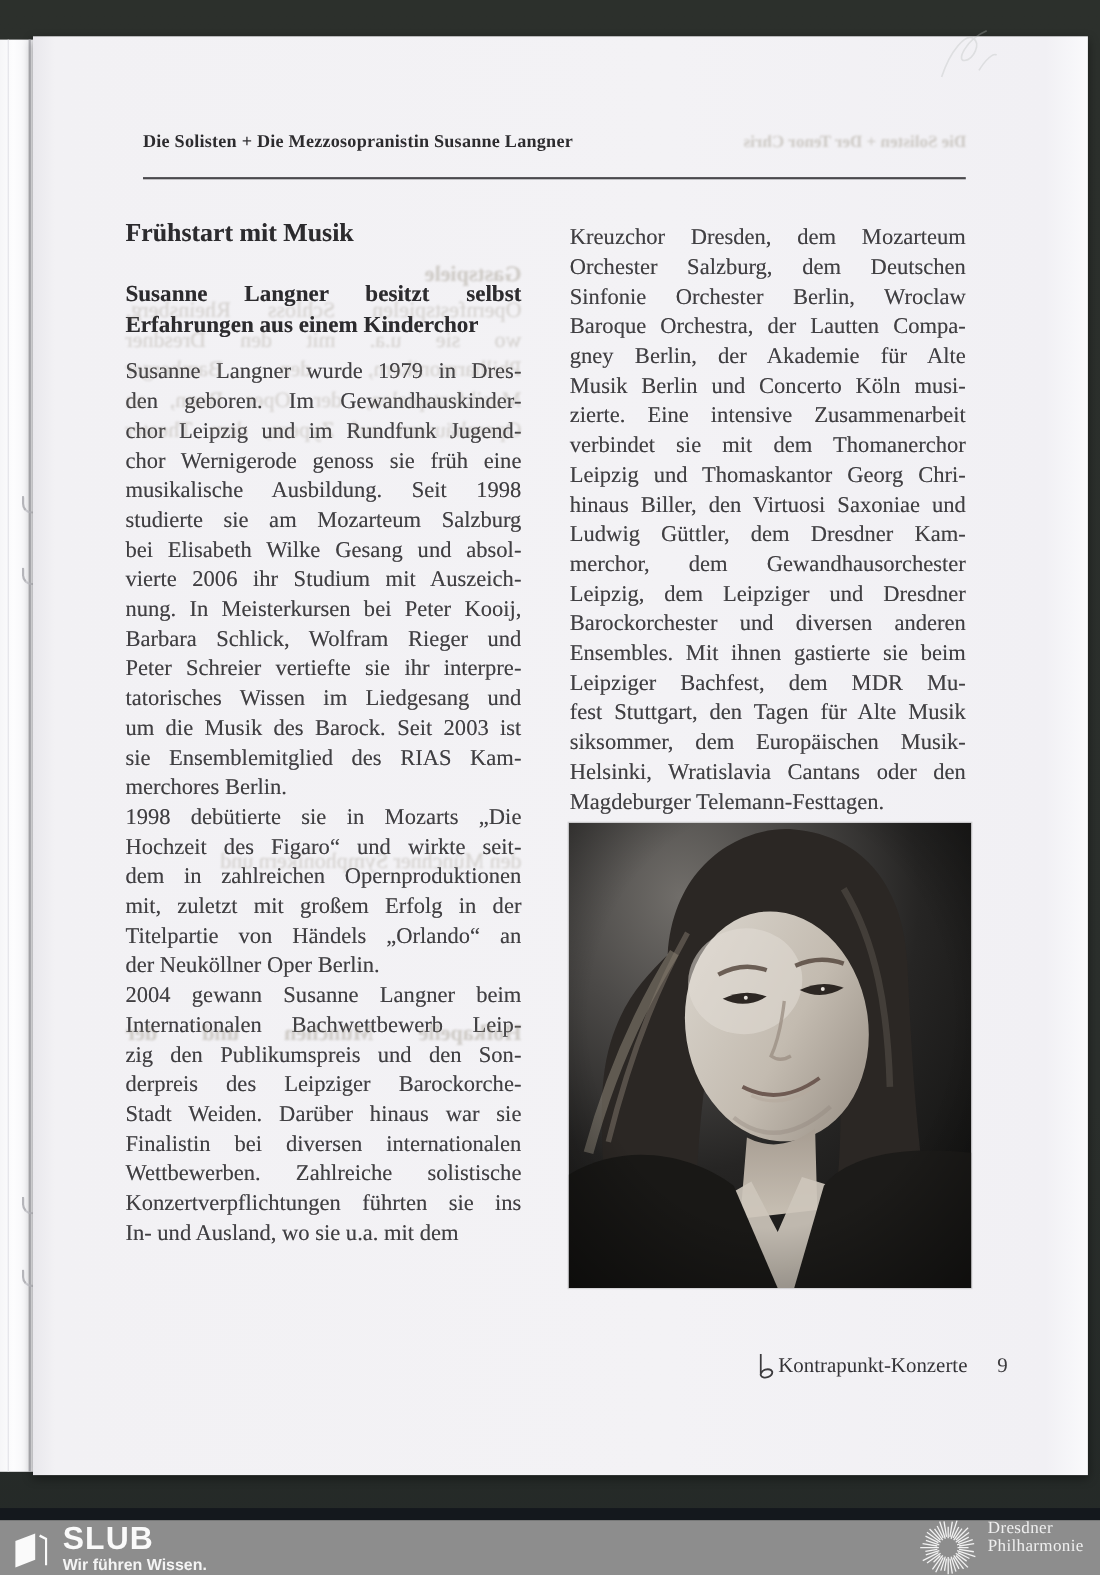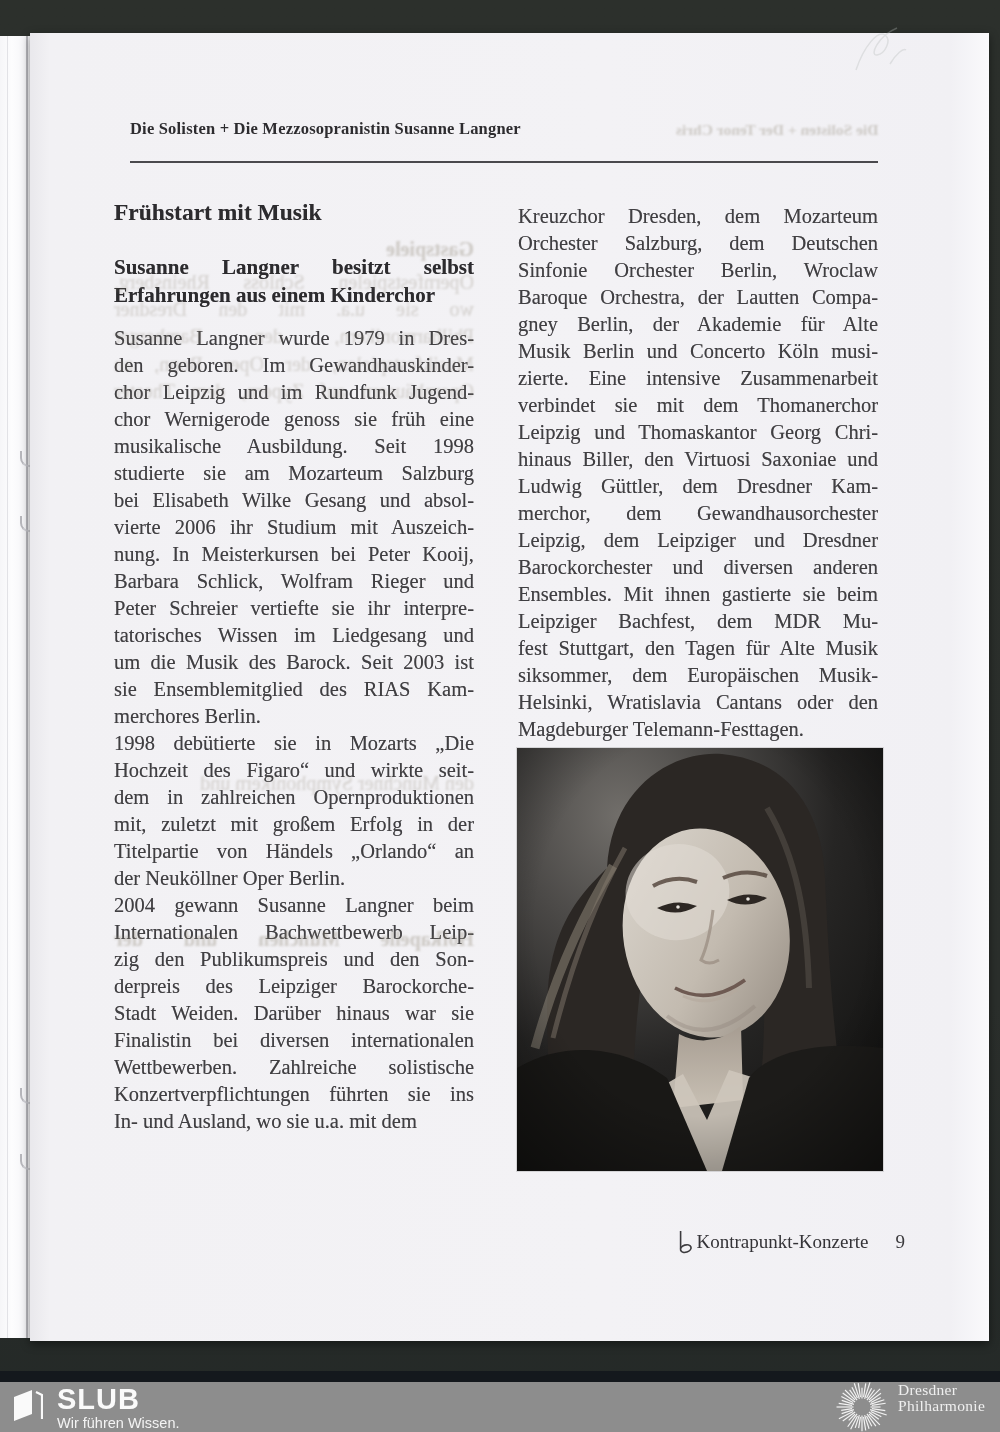--- a/index.html
+++ b/index.html
@@ -32,33 +32,33 @@
   .lline{text-align:justify;text-align-last:left;}
   .subtitle{font-weight:bold;font-size:21px;line-height:28px;color:#2c2b2e;margin-bottom:16px;}
   .bodytext{}
   .bleed{position:absolute;left:0;width:100%;font-size:20px;color:#978f7e;opacity:.30;
          filter:blur(1.2px);transform:scaleX(-1);pointer-events:none;}
   .bleed.bold{font-weight:bold;opacity:.38;}
   .bleed.stretch{text-align:justify;text-align-last:justify;}
   .bleed.end{text-align:left;} 
   .photo{position:absolute;left:487px;top:715px;width:366px;height:423px;
          box-shadow:0 0 0 1px rgba(40,40,40,.15);}
-  .page-footer{position:absolute;top:1196px;right:84px;height:26px;display:flex;align-items:center;}
+  .page-footer{position:absolute;top:1196px;right:73px;height:26px;display:flex;align-items:center;}
   .pf-series{font-size:19px;color:#343337;margin-left:4px;}
   .pf-number{font-size:19px;color:#3c3b3e;margin-left:27px;}
   .squiggle{position:absolute;left:852px;top:22px;opacity:.55;}
   
   .black-strip{position:absolute;left:0;top:1371px;width:1000px;height:11px;background:#14181d;}
   .appbar{position:absolute;left:0;top:1382px;width:1000px;height:50px;background:#8d8d8d;
           font-family:"Liberation Sans", sans-serif;}
-  .slub-group{position:absolute;left:13px;top:2px;display:flex;align-items:flex-start;cursor:pointer;}
+  .slub-group{position:absolute;left:13px;top:2px;display:flex;align-items:center;cursor:pointer;}
   .slub-book{margin-top:4px;}
   .slub-textcol{margin-left:14px;}
   .slub-name{font-size:29px;font-weight:bold;color:#fafafa;letter-spacing:1px;line-height:30px;}
-  .slub-tagline{font-size:14.5px;font-weight:normal;color:#f4f4f4;margin-top:1px;}
+  .slub-tagline{font-size:14.5px;font-weight:bold;color:#f4f4f4;margin-top:1px;}
   .dp-group{position:absolute;left:836px;top:0;height:50px;display:flex;align-items:flex-start;cursor:pointer;}
   .dp-text{margin-left:10px;font-family:"Liberation Serif", serif;font-size:15.5px;line-height:16px;
            color:#efefef;letter-spacing:.3px;}
 </style>
 </head>
 <body>
 
 <div class="stage">
 
   <div class="under-pages">

